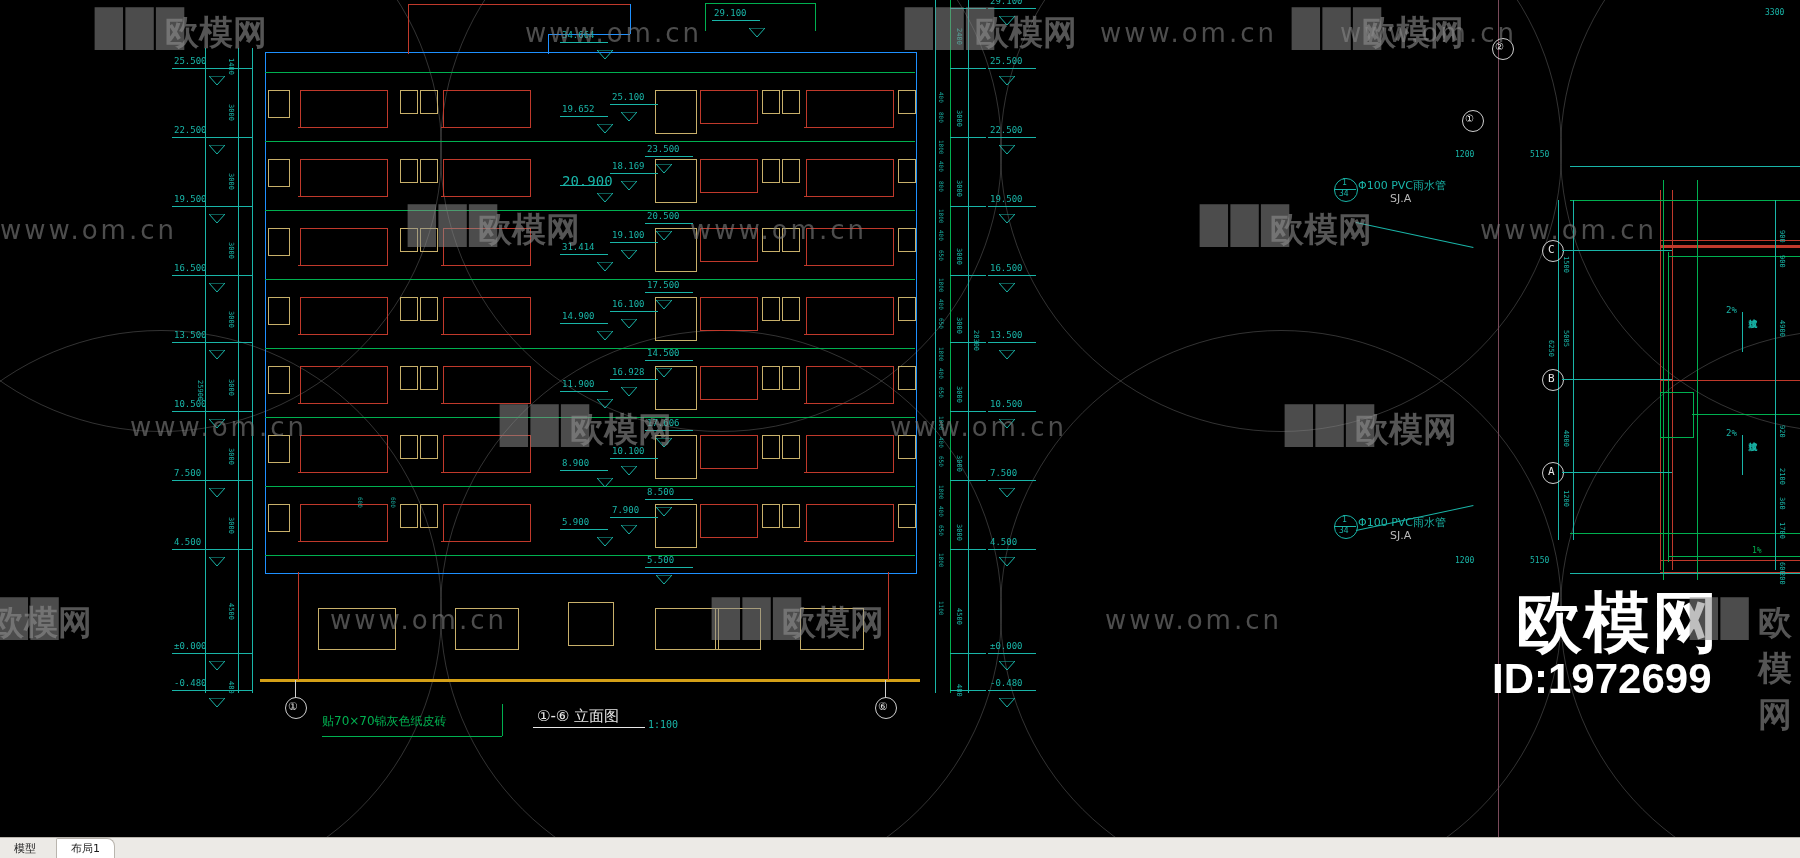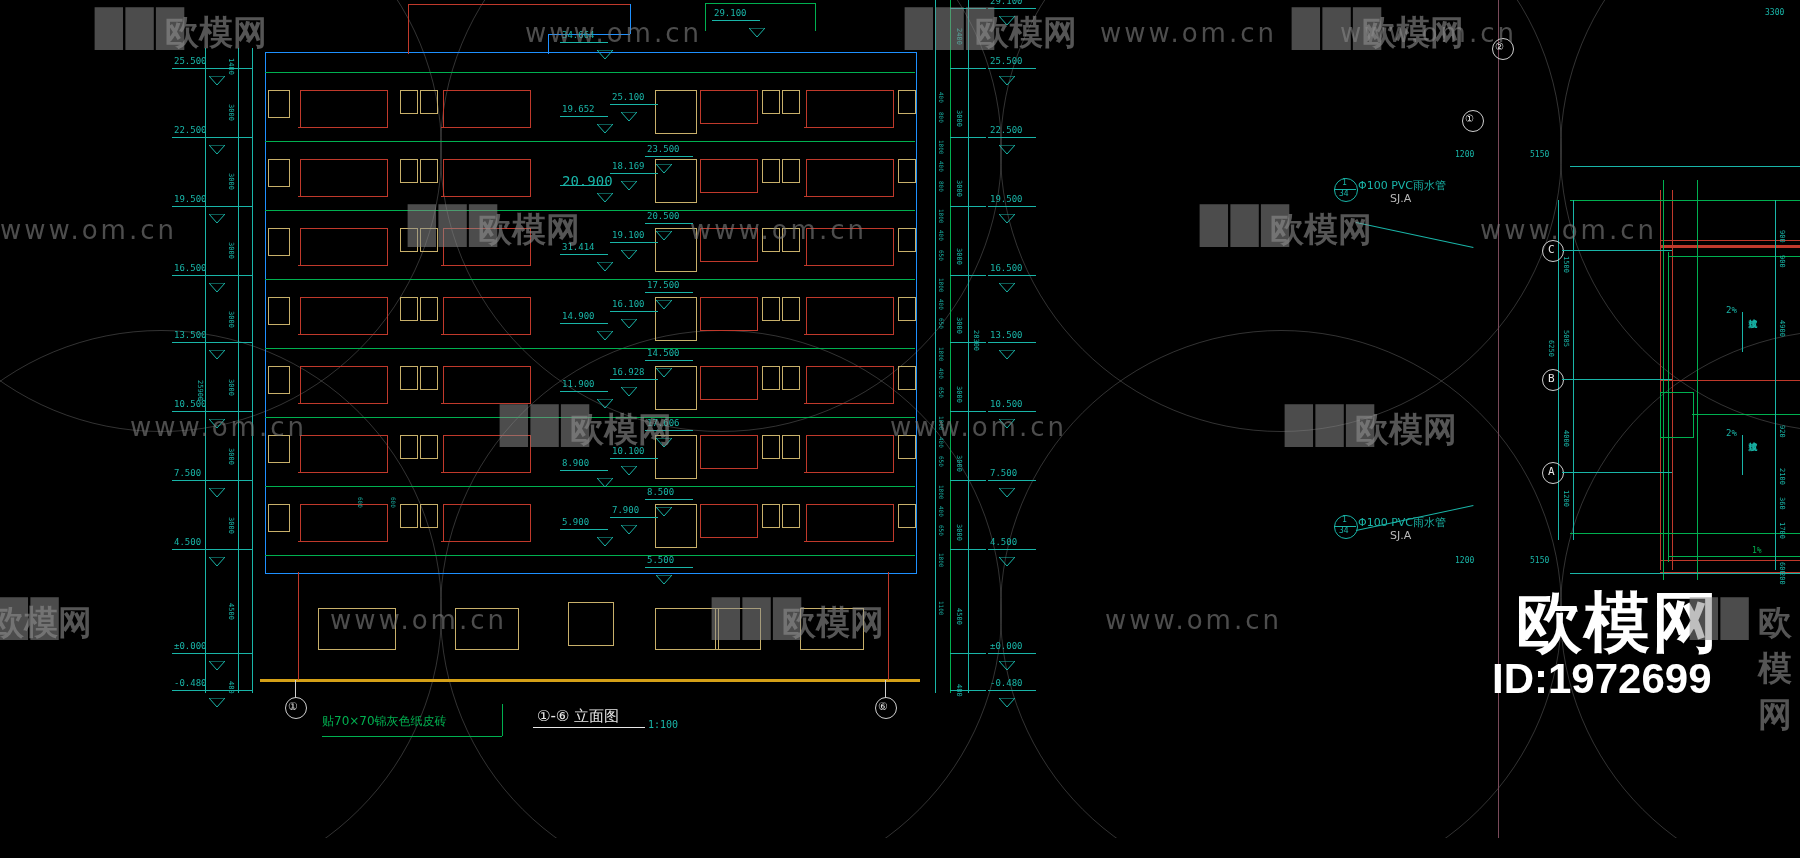--- a/index.html
+++ b/index.html
@@ -837,14 +837,18 @@
     <div class="wm wm-sofa" style="left:0px;top:598px;">██</div>
     <div class="wm wm-cn" style="left:-10px;top:600px;">欧模网</div>
 
     <div class="big-logo" style="left:1516px;top:578px;font-size:66px;letter-spacing:2px;">欧模网</div>
     <div class="big-logo" style="left:1492px;top:655px;font-size:42px;font-family:Liberation Sans, sans-serif;">ID:1972699</div>
     <div class="wm wm-sofa" style="left:1690px;top:598px;">██</div>
     <div class="wm wm-cn" style="left:1758px;top:600px;">欧模网</div>
 
   </div>
 
+  <div id="tabbar">
+    <div class="tabitem plain">模型</div>
+    <div class="tabitem active">布局1</div>
+  </div>
 
 </div>
 
 </body></html>

